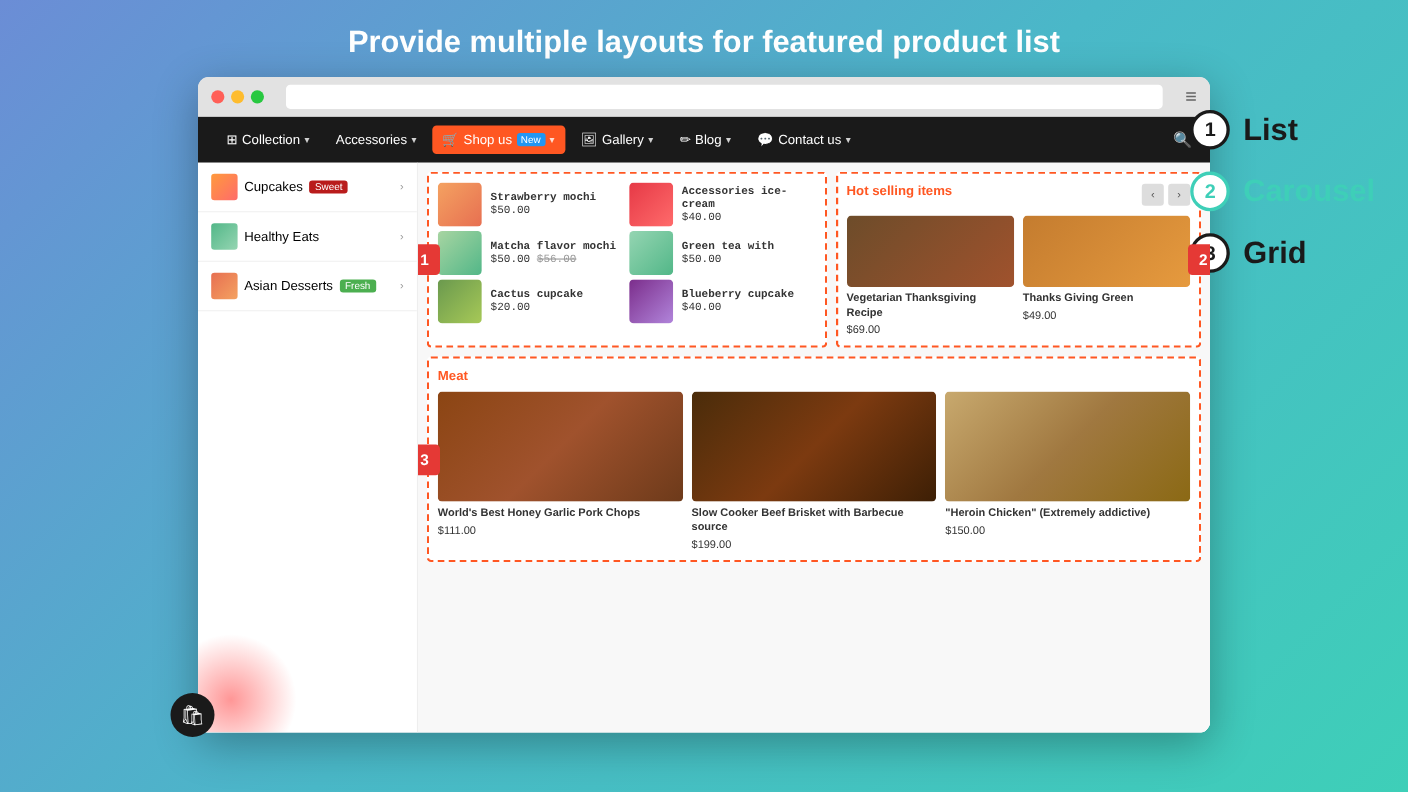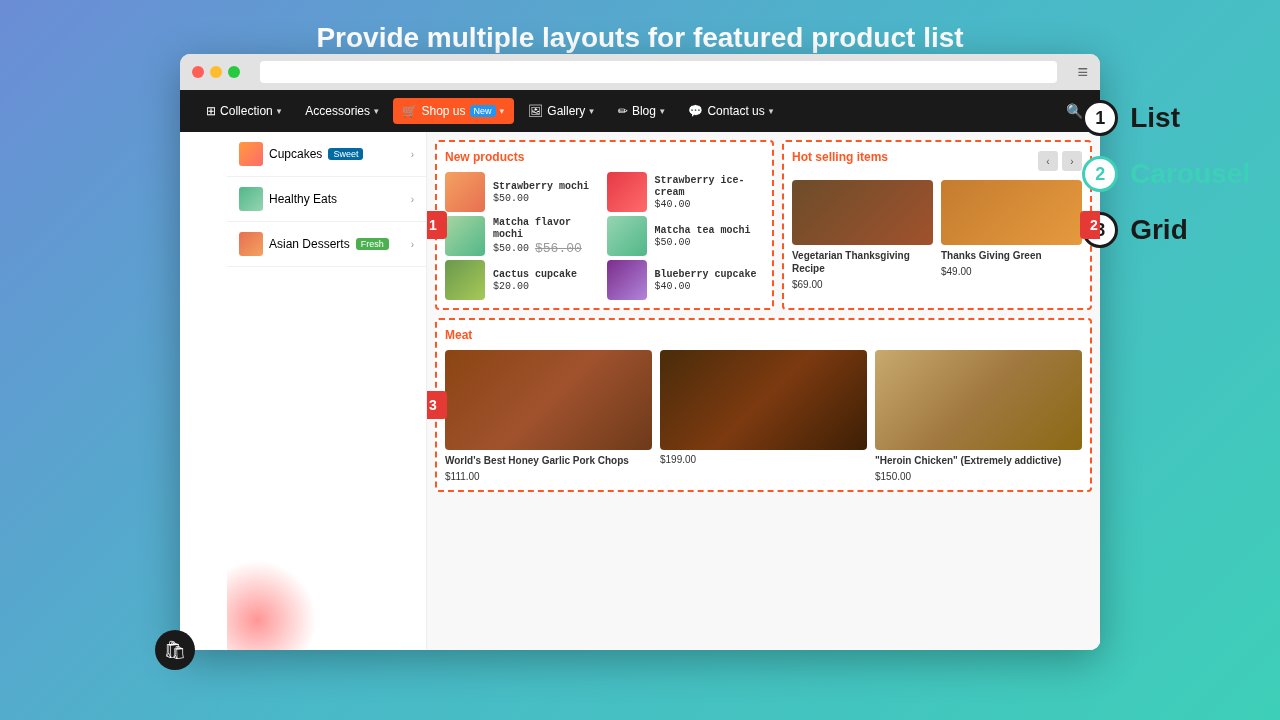--- a/index.html
+++ b/index.html
@@ -13,20 +13,21 @@
       flex-direction: column;
       align-items: center;
     }
 
     .page-title {
       color: white;
       font-size: 28px;
       font-weight: 800;
       text-align: center;
       margin-top: 22px;
+      margin-bottom: 16px;
     }
 
     .browser-window {
       width: 920px;
       background: #f0f0f0;
       border-radius: 10px;
       box-shadow: 0 10px 40px rgba(0,0,0,0.3);
       overflow: hidden;
       position: relative;
     }
@@ -119,21 +120,20 @@
     .dropdown-arrow {
       font-size: 9px;
       opacity: 0.8;
     }
 
     
     .main-content {
       display: flex;
       height: calc(560px - 42px);
       background: white;
-      margin-left: 47px;
     }
 
     
     .sidebar {
       width: 200px;
       background: white;
       border-right: 1px solid #eee;
       overflow: hidden;
       position: relative;
     }
@@ -142,21 +142,21 @@
       display: flex;
       align-items: center;
       padding: 10px 12px;
       border-bottom: 1px solid #f0f0f0;
       cursor: pointer;
       font-size: 12px;
       gap: 6px;
     }
 
     .sidebar-badge-sweet {
-      background: #0369a1;
+      background: #b91c1c;
       color: white;
       font-size: 9px;
       padding: 1px 5px;
       border-radius: 3px;
     }
 
     .sidebar-badge-fresh {
       background: #4caf50;
       color: white;
       font-size: 9px;
@@ -246,21 +246,21 @@
       font-size: 10px;
       font-weight: 600;
       color: #333;
       line-height: 1.2;
     }
     .product-price {
       font-size: 10px;
       color: #333;
     }
     .product-price-old {
-      font-size: 13px;
+      font-size: 10px;
       color: #999;
       text-decoration: line-through;
       margin-left: 4px;
     }
 
     
     .product-list-2col {
       display: grid;
       grid-template-columns: 1fr 1fr;
       gap: 4px;
@@ -595,40 +595,39 @@
       <div class="products-area">
 
         <div class="top-row">
 
           <div class="product-section new-products-section" style="position:relative;">
 
             <div style="position:absolute;left:-18px;top:50%;transform:translateY(-50%);z-index:10;">
               <div class="num-badge">1</div>
             </div>
 
-            <div class="section-title">New products</div>
 
             <div class="product-list-2col">
 
               <div class="product-list-item">
                 <div class="product-thumb">
                   <div class="food-strawberry-mochi"></div>
                 </div>
                 <div class="product-info">
                   <div class="product-name">Strawberry mochi</div>
                   <div class="product-price">$50.00</div>
                 </div>
               </div>
 
               <div class="product-list-item">
                 <div class="product-thumb">
                   <div class="food-strawberry-ice-cream"></div>
                 </div>
                 <div class="product-info">
-                  <div class="product-name">Strawberry ice-cream</div>
+                  <div class="product-name">Accessories ice-cream</div>
                   <div class="product-price">$40.00</div>
                 </div>
               </div>
 
               <div class="product-list-item">
                 <div class="product-thumb">
                   <div class="food-matcha-mochi"></div>
                 </div>
                 <div class="product-info">
                   <div class="product-name">Matcha flavor mochi</div>
@@ -637,21 +636,21 @@
                     <span class="product-price-old">$56.00</span>
                   </div>
                 </div>
               </div>
 
               <div class="product-list-item">
                 <div class="product-thumb">
                   <div class="food-green-tea-mochi"></div>
                 </div>
                 <div class="product-info">
-                  <div class="product-name">Matcha tea mochi</div>
+                  <div class="product-name">Green tea with</div>
                   <div class="product-price">$50.00</div>
                 </div>
               </div>
 
               <div class="product-list-item">
                 <div class="product-thumb">
                   <div class="food-cactus-cupcake"></div>
                 </div>
                 <div class="product-info">
                   <div class="product-name">Cactus cupcake</div>
@@ -720,20 +719,21 @@
                 <div class="food-pork-chops" style="width:100%;height:100%;"></div>
               </div>
               <div class="meat-item-name">World's Best Honey Garlic Pork Chops</div>
               <div class="meat-item-price">$111.00</div>
             </div>
 
             <div class="meat-item">
               <div class="meat-item-img">
                 <div class="food-beef-brisket" style="width:100%;height:100%;"></div>
               </div>
+              <div class="meat-item-name">Slow Cooker Beef Brisket with Barbecue source</div>
               <div class="meat-item-price">$199.00</div>
             </div>
 
             <div class="meat-item">
               <div class="meat-item-img">
                 <div class="food-heroin-chicken" style="width:100%;height:100%;"></div>
               </div>
               <div class="meat-item-name">"Heroin Chicken" (Extremely addictive)</div>
               <div class="meat-item-price">$150.00</div>
             </div>

